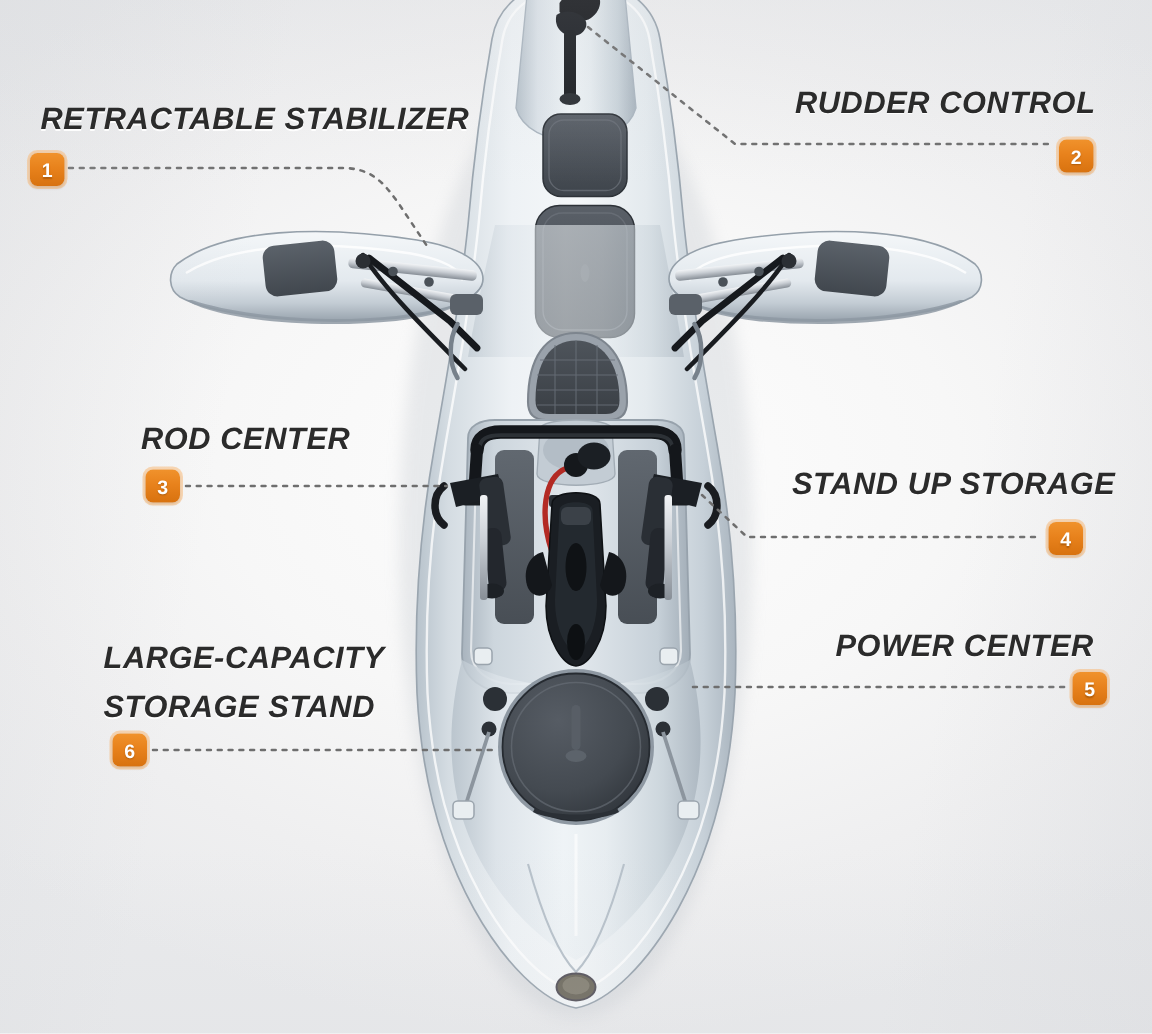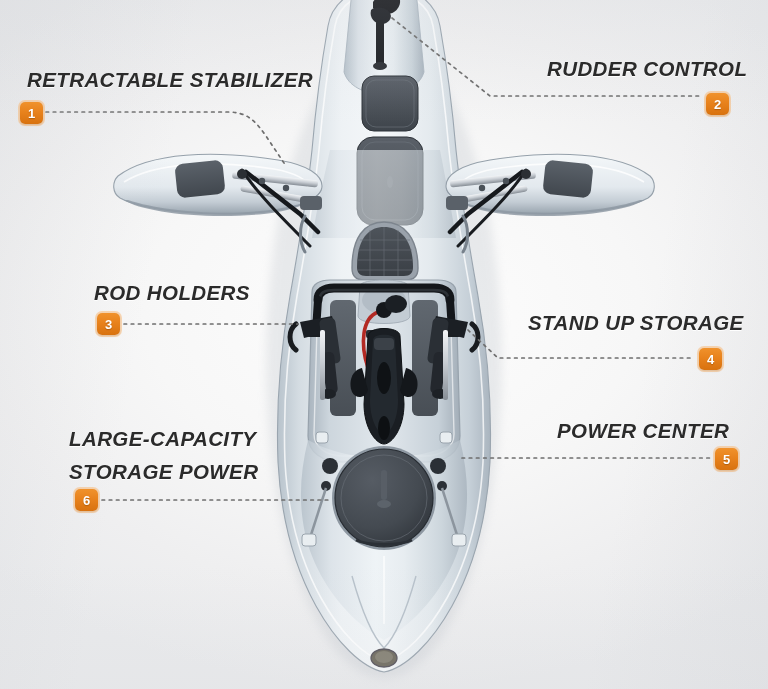--- a/index.html
+++ b/index.html
@@ -318,31 +318,31 @@
       <path d="M462,458 L710,458"></path>
       <path d="M102,500 L330,500"></path>
     </g>
   </svg>
 
   <div class="vignette"></div>
   <div class="vignette2"></div>
 
   <div class="label" style="left:27px;top:68px;">RETRACTABLE STABILIZER</div>
 
-  <div class="label" style="left:547px;top:57px;">RUDDER CONTROL</div>
-
-  <div class="label" style="left:94px;top:281px;">ROD HOLDERS</div>
+  <div class="label" style="left:530px;top:57px;">RUDDER CONTROL</div>
+
+  <div class="label" style="left:94px;top:281px;">ROD CENTER</div>
 
   <div class="label" style="left:528px;top:311px;">STAND UP STORAGE</div>
 
   <div class="label" style="left:557px;top:419px;">POWER CENTER</div>
 
   <div class="label l2" style="left:69px;top:422px;">
     <span class="ln">LARGE-CAPACITY</span>
-    <span class="ln">STORAGE POWER</span>
+    <span class="ln">STORAGE STAND</span>
   </div>
 
   <div class="badge" style="left:20px;top:102px;">1</div>
   <div class="badge" style="left:706px;top:93px;">2</div>
   <div class="badge" style="left:97px;top:313px;">3</div>
   <div class="badge" style="left:699px;top:348px;">4</div>
   <div class="badge" style="left:715px;top:448px;">5</div>
   <div class="badge" style="left:75px;top:489px;">6</div>
 
 </div>

